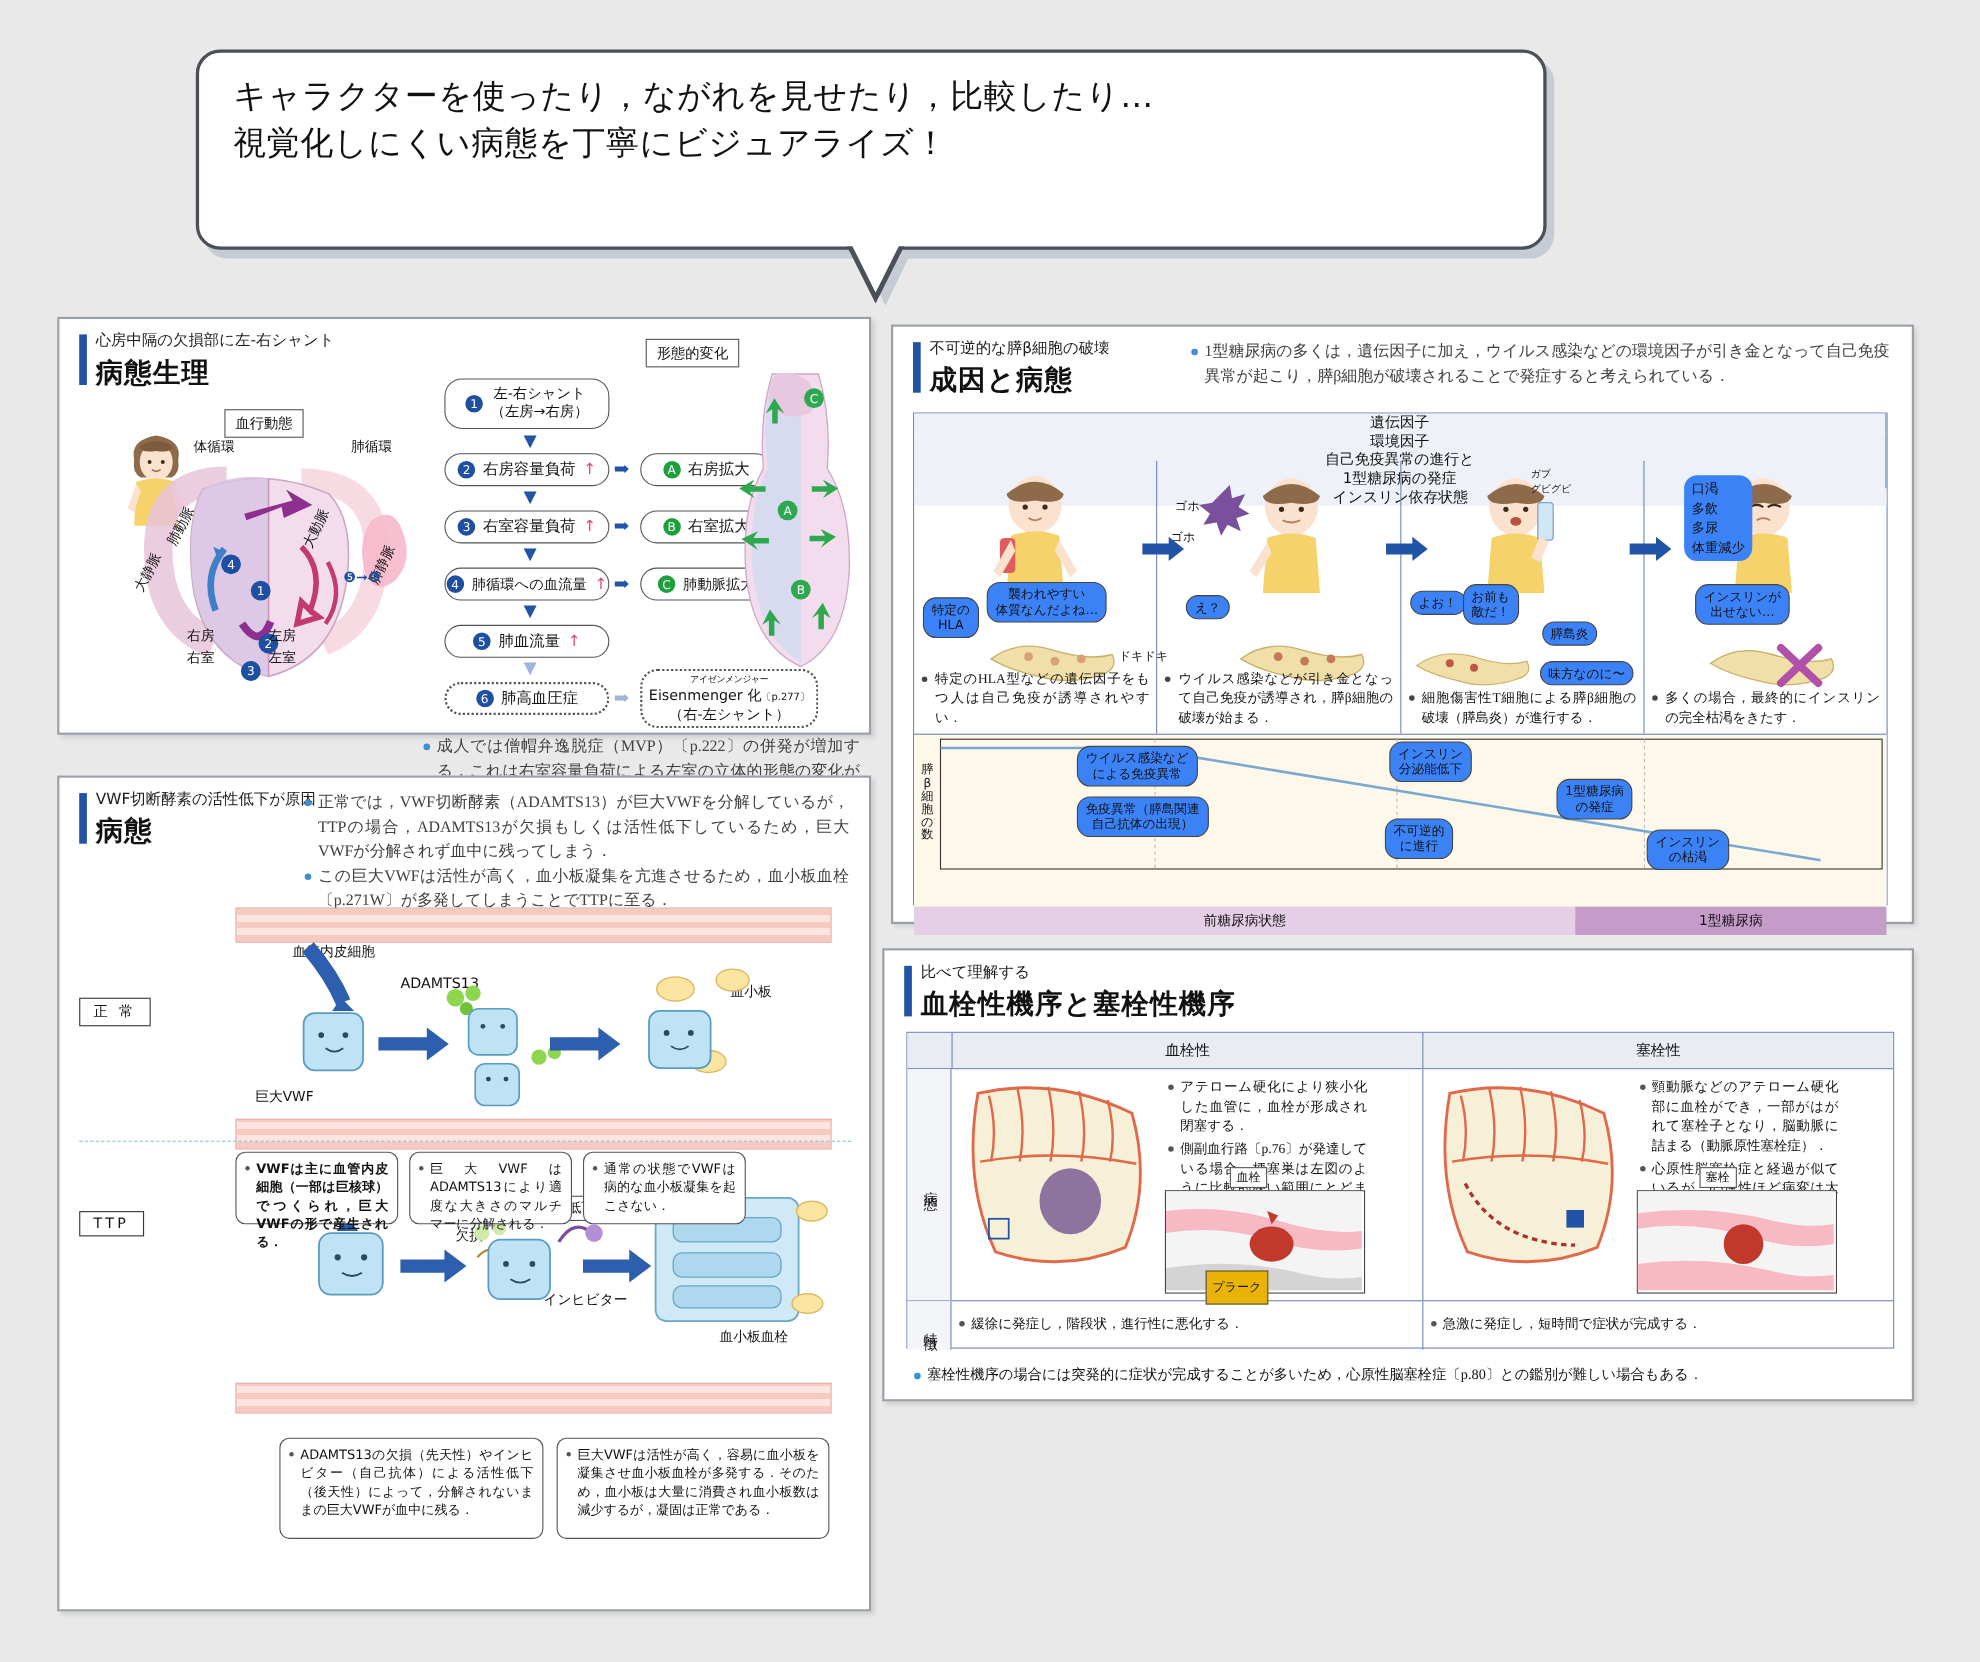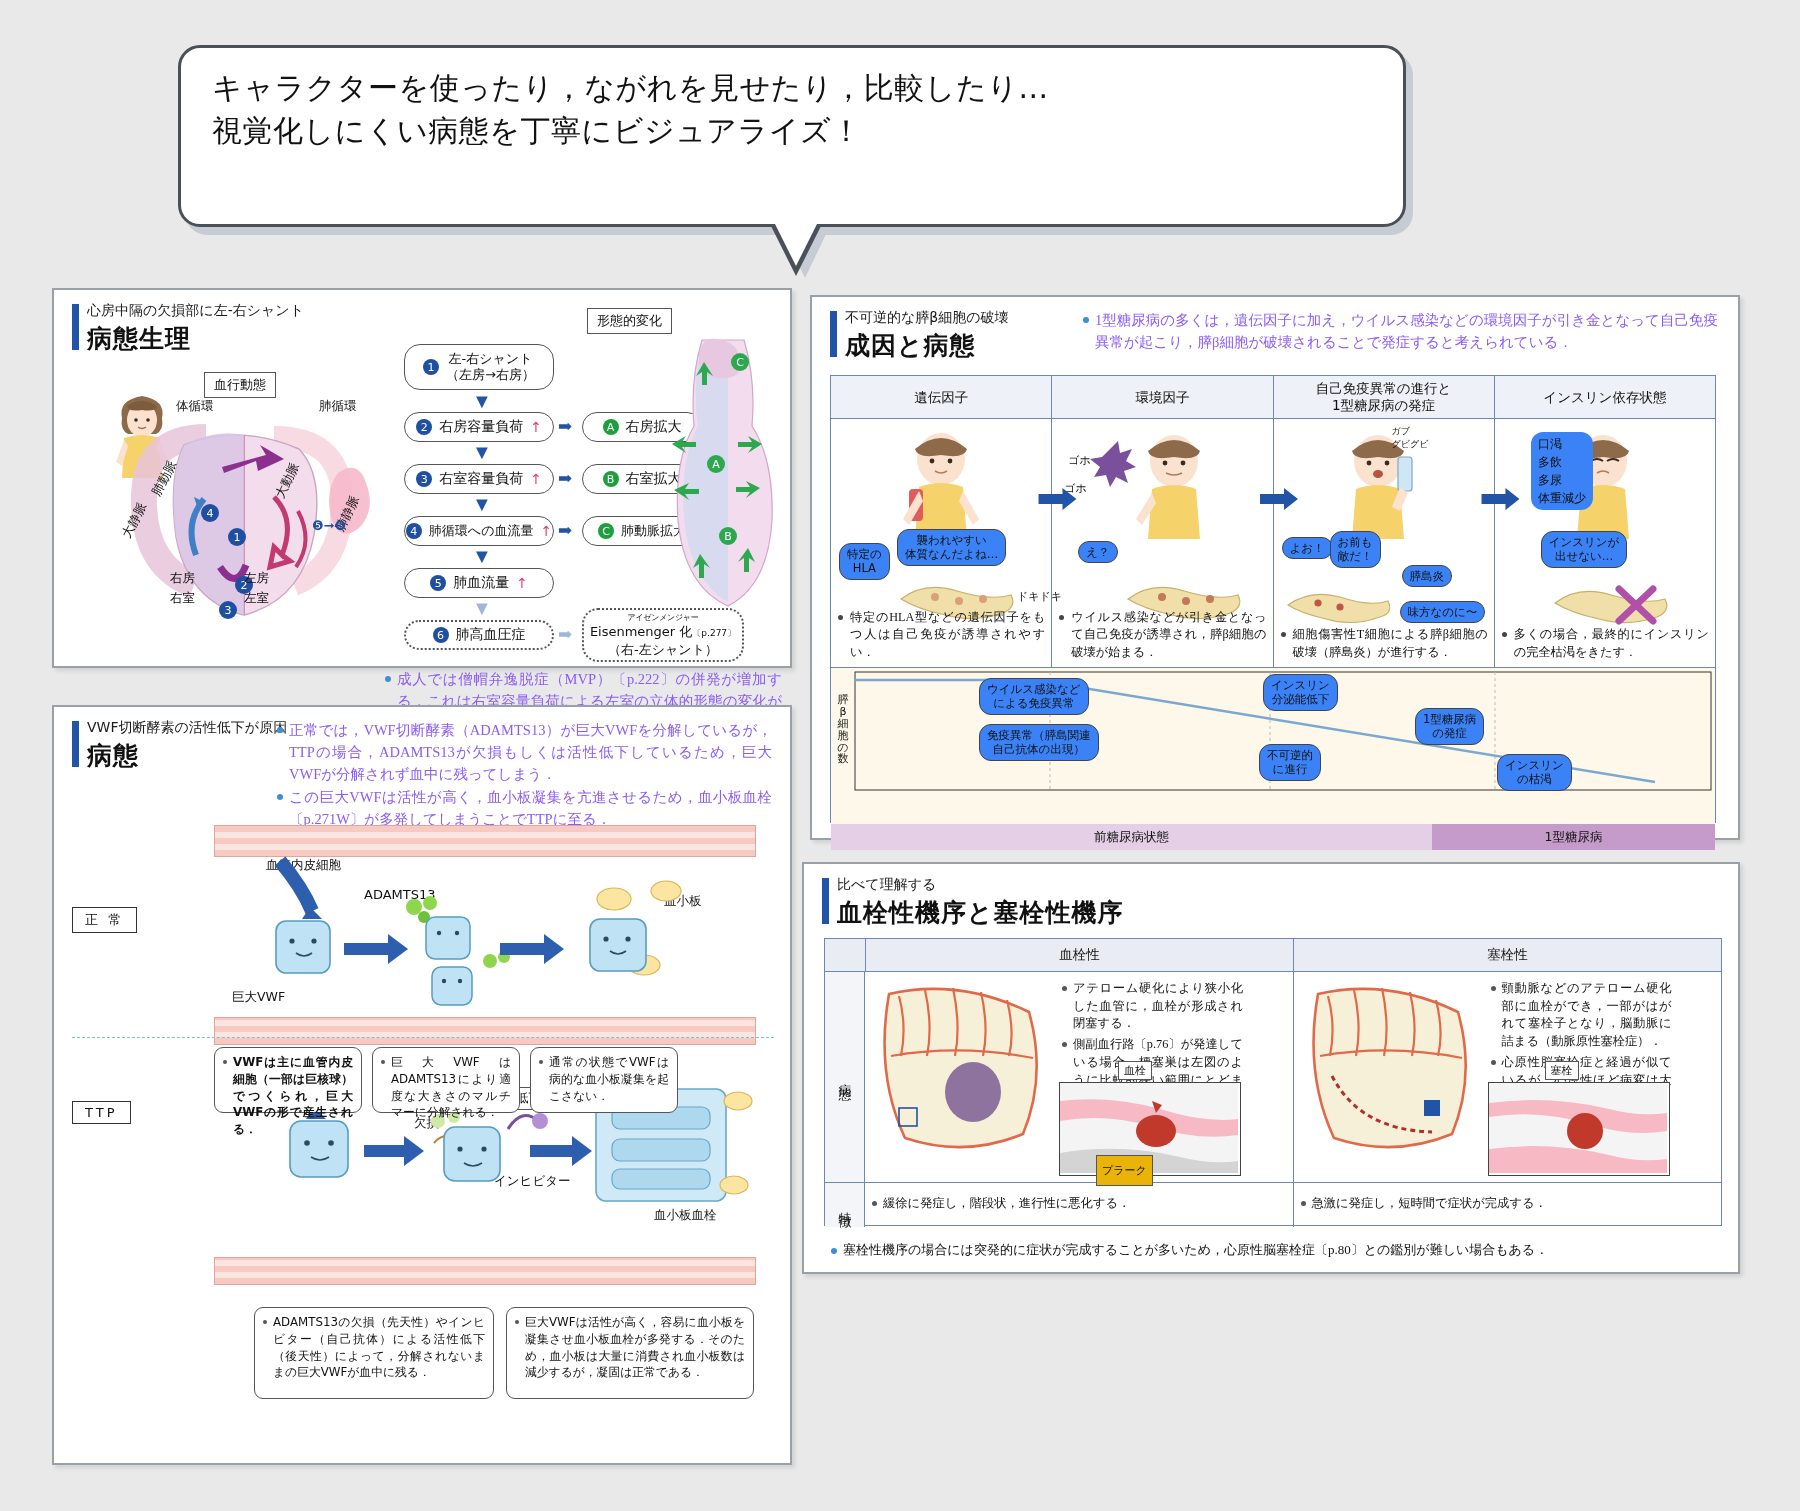--- a/index.html
+++ b/index.html
@@ -60,21 +60,21 @@
   .hdr .sub{
     margin-left:15px;font-family:"DejaVu Sans","Liberation Sans",sans-serif;
     font-size:14px;color:#1a1a1a;line-height:1.2;white-space:nowrap;
   }
   .hdr .ttl{
     margin-left:15px;margin-top:3px;font-size:25px;font-weight:bold;
     letter-spacing:1px;color:#111;white-space:nowrap;
   }
 
   .blurb{
-    position:absolute;font-size:14.5px;line-height:1.52;color:#8b5cf6;
+    position:absolute;font-size:14.5px;line-height:1.52;color:#404040;
     text-align:justify;
   }
   .blurb .li{position:relative;padding-left:13px;margin-bottom:1px;}
   .blurb .li:before{
     content:"";position:absolute;left:1px;top:8px;width:6px;height:6px;
     border-radius:50%;background:#3b8fd4;
   }
 
   .tagbox{
     position:absolute;border:1.4px solid #555;background:#fff;
@@ -108,21 +108,21 @@
   .heartbox{position:absolute;left:60px;top:70px;width:290px;height:290px;}
 
   
   .morph{position:absolute;right:10px;top:52px;width:175px;height:300px;}
 
   
   .dtable{
     position:absolute;left:18px;top:78px;width:886px;height:448px;
     border:1.5px solid #6f86b8;box-sizing:border-box;background:#fff;
   }
-  .dthead{display:flex;height:42px;}
+  .dthead{display:flex;height:42px;flex-direction:column;}
   .dthead div{
     flex:1;border-right:1.2px solid #6f86b8;background:#eef1f7;
     display:flex;align-items:center;justify-content:center;text-align:center;
     font-family:"DejaVu Sans","Liberation Sans",sans-serif;font-size:13.5px;
     line-height:1.25;box-sizing:border-box;
   }
   .dthead div:last-child{border-right:none;}
   .dtbody{display:flex;height:248px;border-top:1.2px solid #6f86b8;}
   .dtcell{
     flex:1;border-right:1.2px solid #6f86b8;position:relative;

